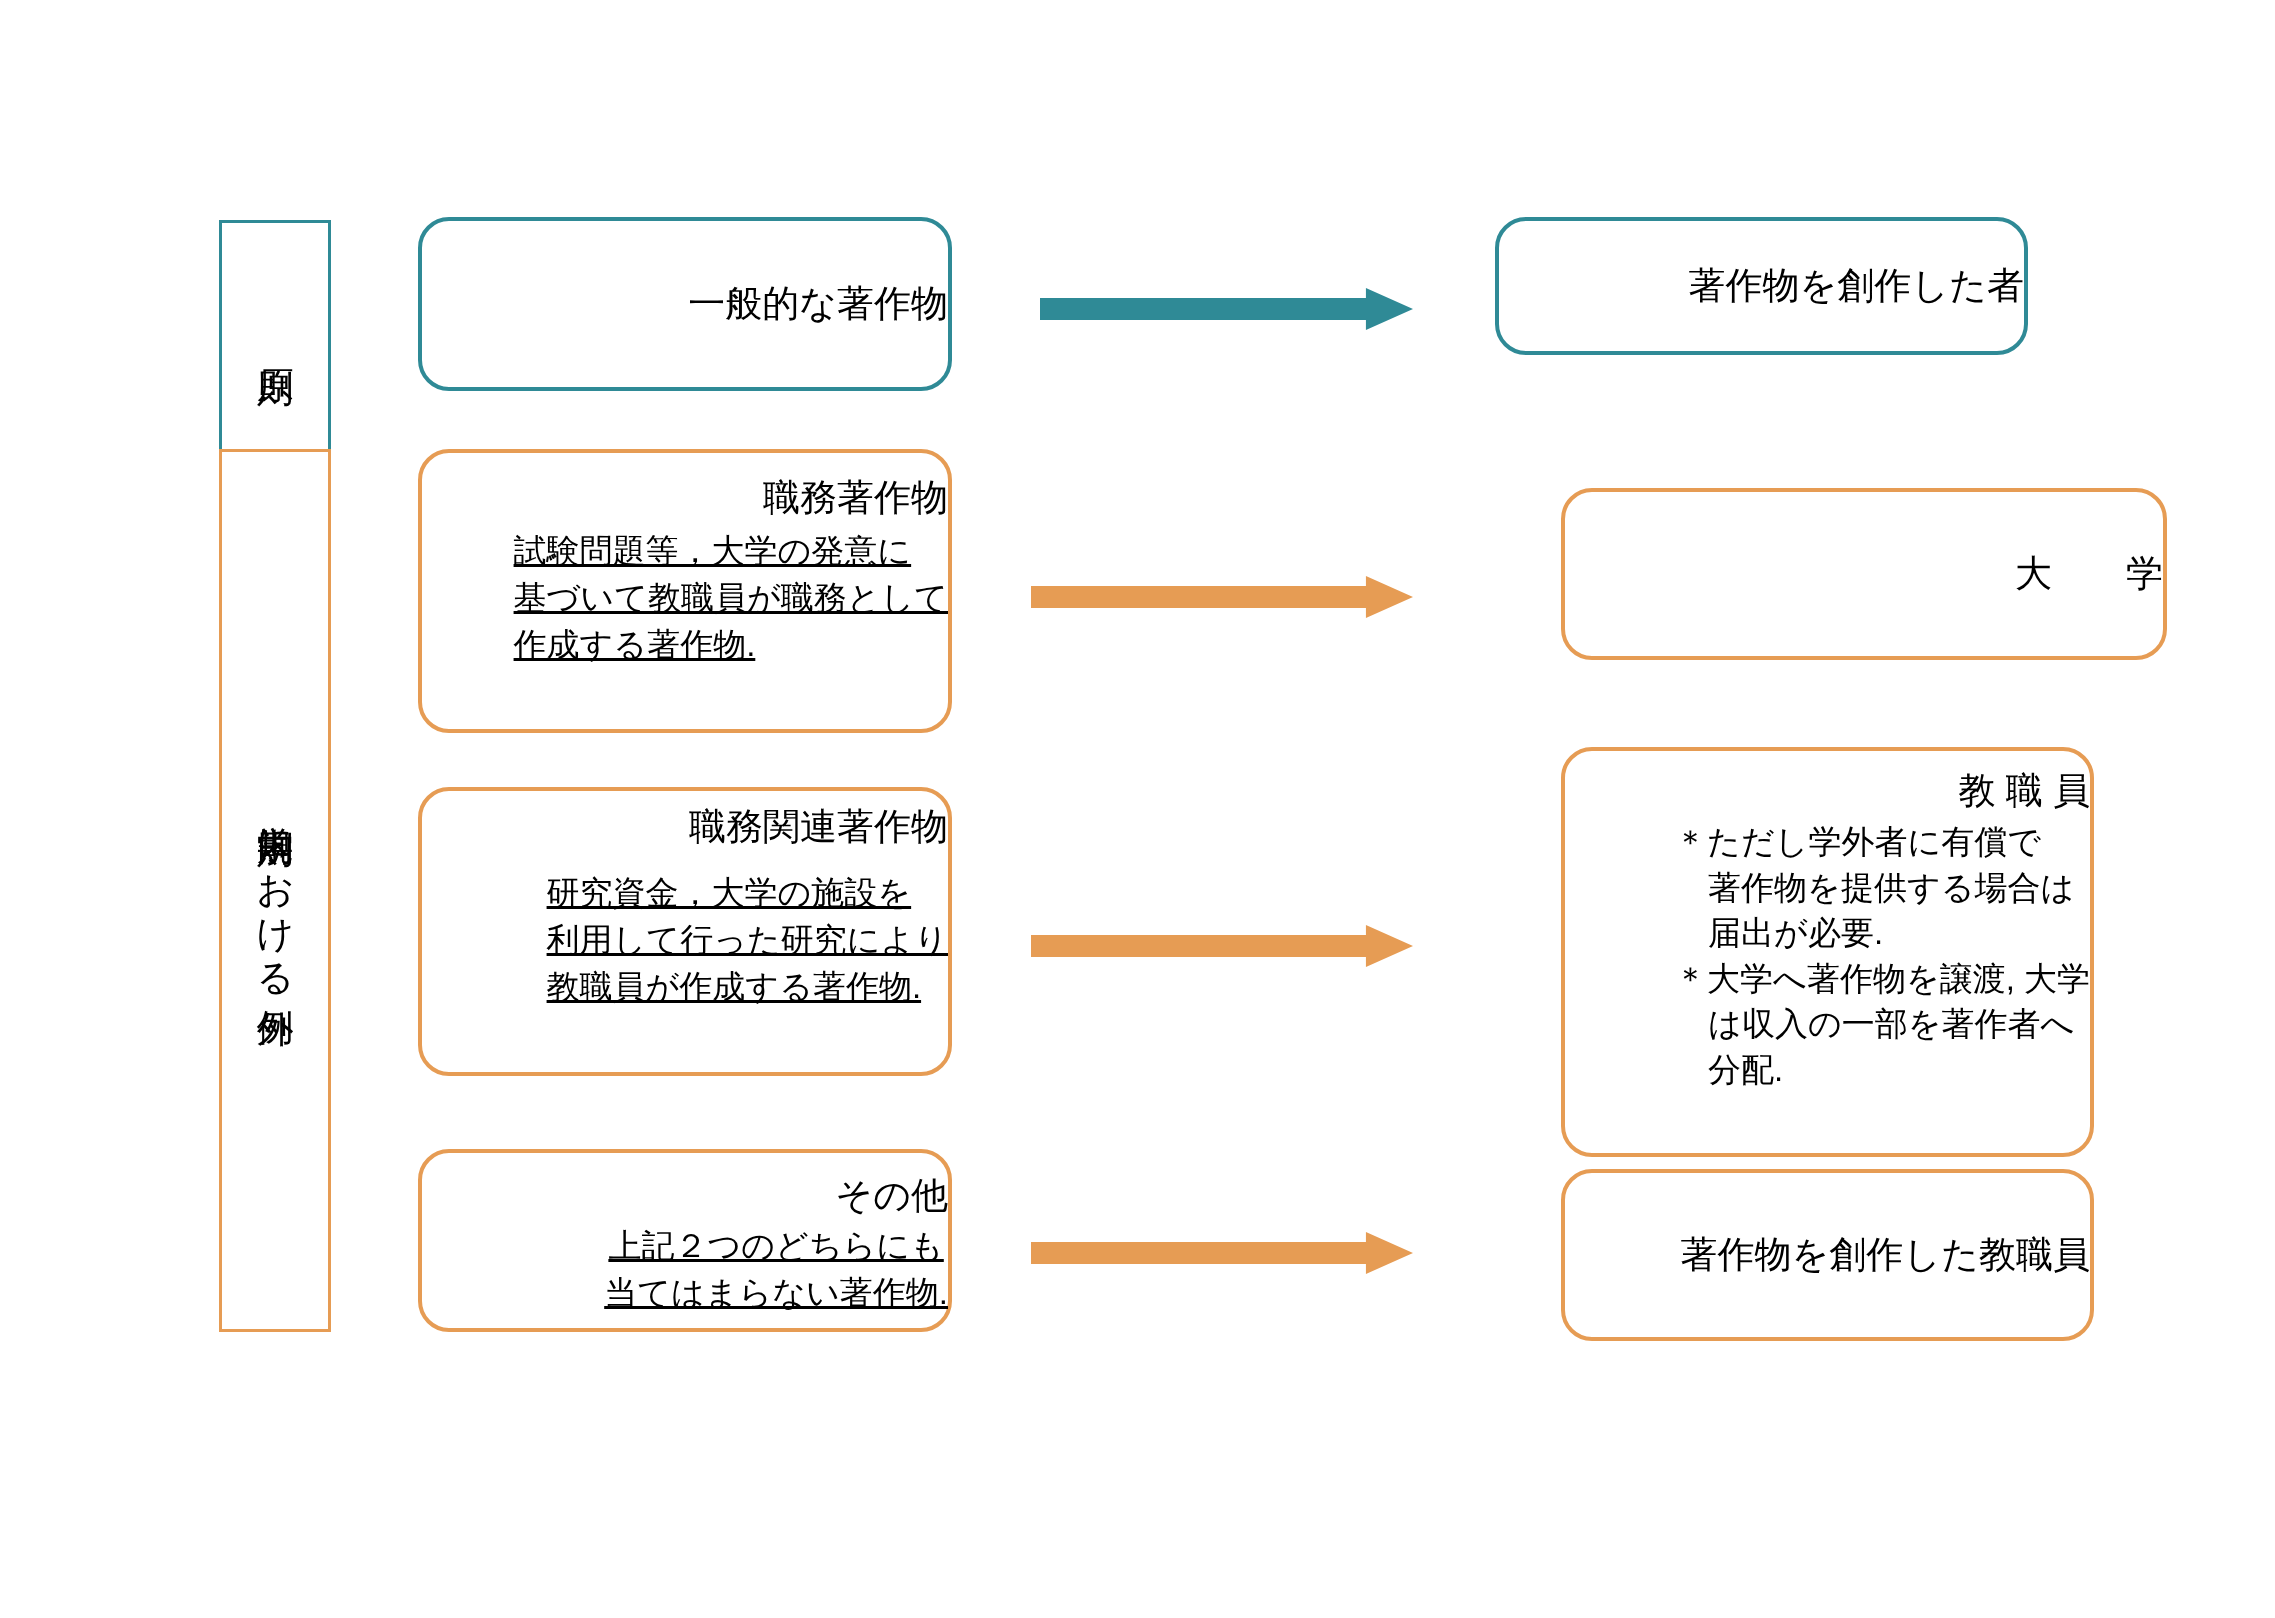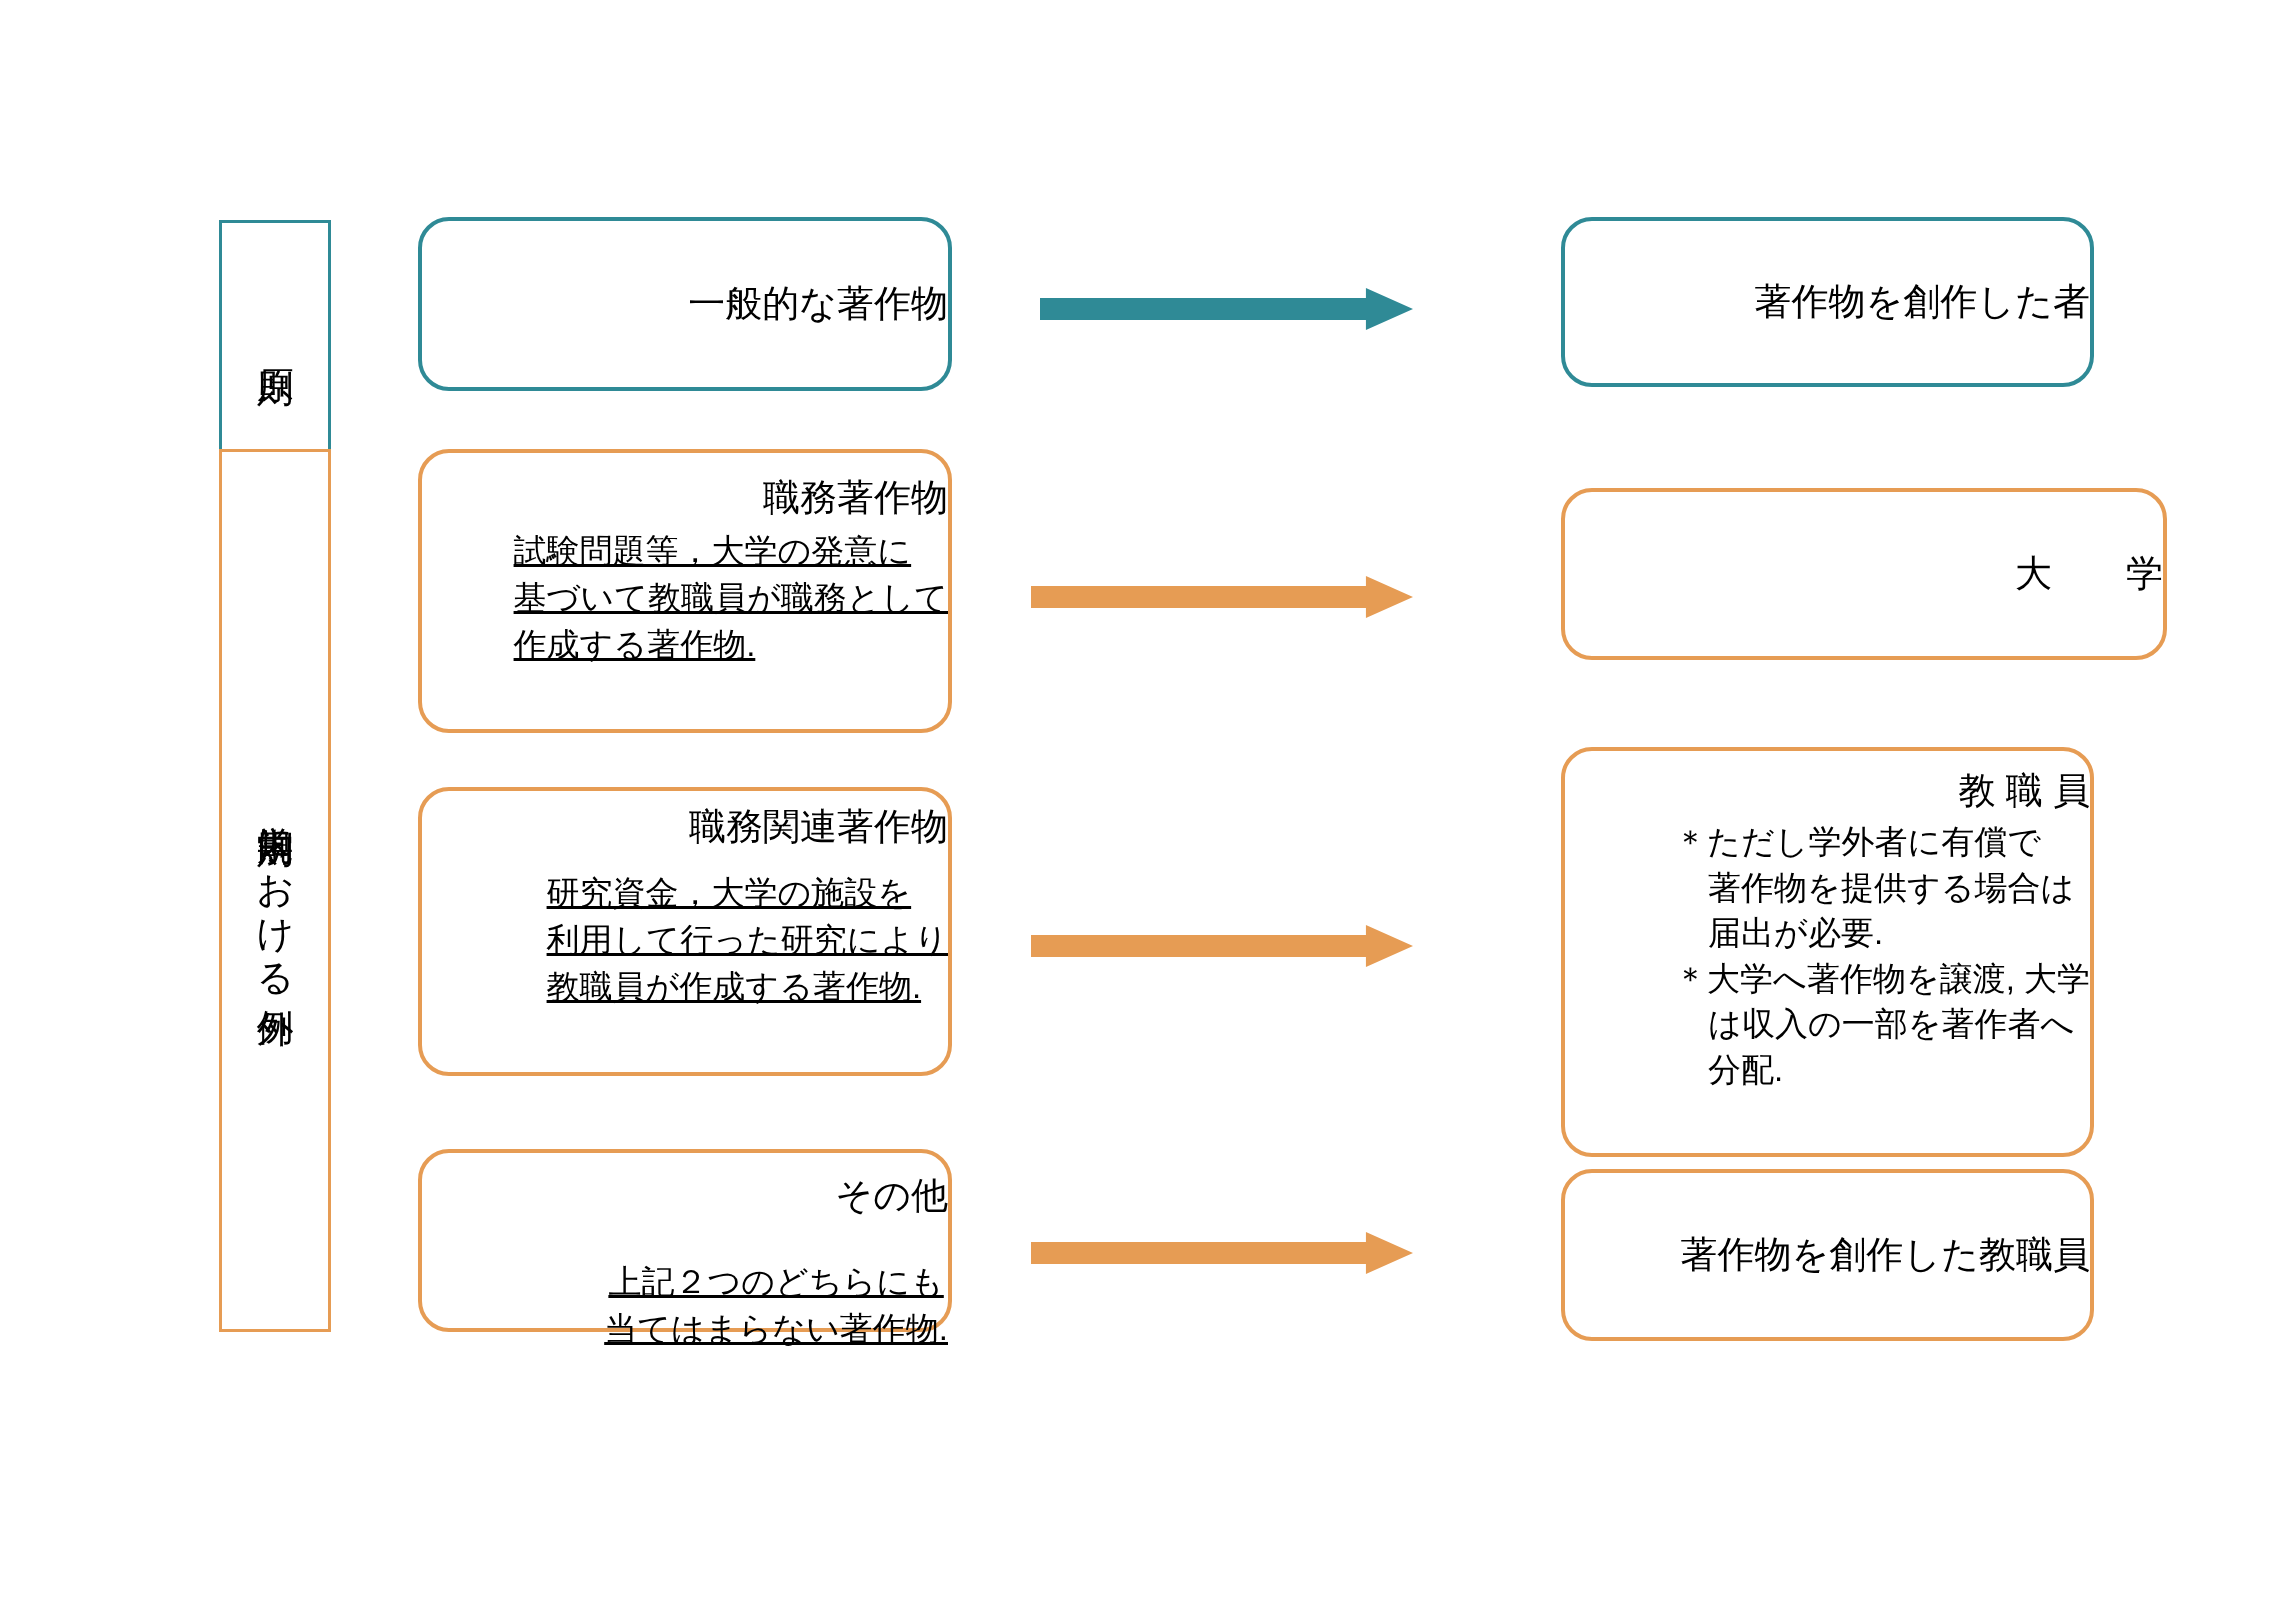--- a/index.html
+++ b/index.html
@@ -124,21 +124,21 @@
   <div class="box rounded teal-border" style="left:418px; top:217px; width:534px; height:174px;">
     <div class="title-line">一般的な著作物</div>
   </div>
 
   <div class="arrow" style="left:1040px; top:288px; width:373px; height:42px;">
     <svg viewBox="0 0 412 46" preserveAspectRatio="none" aria-hidden="true">
       <polygon points="0,11 360,11 360,0 412,23 360,46 360,35 0,35" fill="#2f8a96"></polygon>
     </svg>
   </div>
 
-  <div class="box rounded teal-border" style="left:1561px; top:217px; width:533px; height:170px;">
+  <div class="box rounded teal-border" style="left:1495px; top:217px; width:533px; height:138px;">
     <div class="title-line">著作物を創作した者</div>
   </div>
 
   <div class="vlabel orange-border" style="left:219px; top:449px; width:112px; height:883px; border:3.6px solid #e69c54;">
     <div class="vtext">学内規則における例外</div>
   </div>
 
   <div class="box rounded orange-border" style="left:418px; top:449px; width:534px; height:284px; justify-content:flex-start; padding-top:20px;">
     <div class="title-line">職務著作物</div>
     <div class="body-block">
@@ -178,21 +178,21 @@
     <div class="note-block">
       <div class="note-line first"><span>＊</span><span>ただし学外者に有償で</span></div>
       <div class="note-line">著作物を提供する場合は</div>
       <div class="note-line">届出が必要.</div>
       <div class="note-line first"><span>＊</span><span>大学へ著作物を譲渡, 大学</span></div>
       <div class="note-line">は収入の一部を著作者へ</div>
       <div class="note-line">分配.</div>
     </div>
   </div>
 
-  <div class="box rounded orange-border" style="left:418px; top:1149px; width:534px; height:183px; justify-content:flex-start; padding-top:18px;gap:36px;">
+  <div class="box rounded orange-border" style="left:418px; top:1149px; width:534px; height:183px; justify-content:flex-start; padding-top:18px;">
     <div class="title-line">その他</div>
     <div class="body-block centered" style="margin-top:1.8px;">
       <div class="body-line">上記２つのどちらにも</div>
       <div class="body-line">当てはまらない著作物.</div>
     </div>
   </div>
 
   <div class="arrow" style="left:1031px; top:1232px; width:382px; height:42px;">
     <svg viewBox="0 0 422 46" preserveAspectRatio="none" aria-hidden="true">
       <polygon points="0,11 370,11 370,0 422,23 370,46 370,35 0,35" fill="#e69c54"></polygon>

